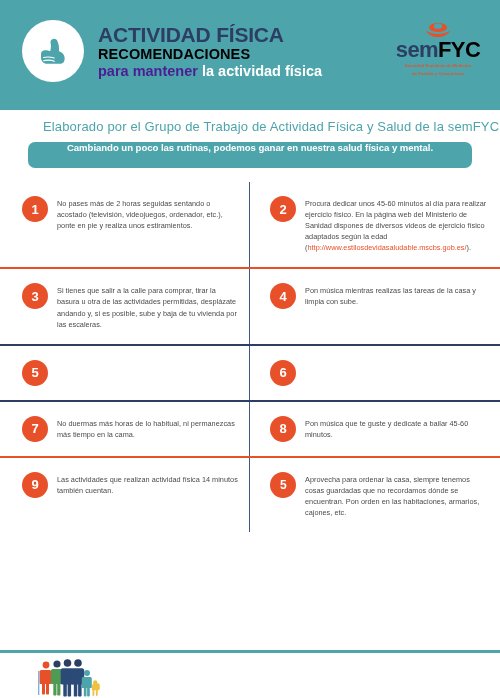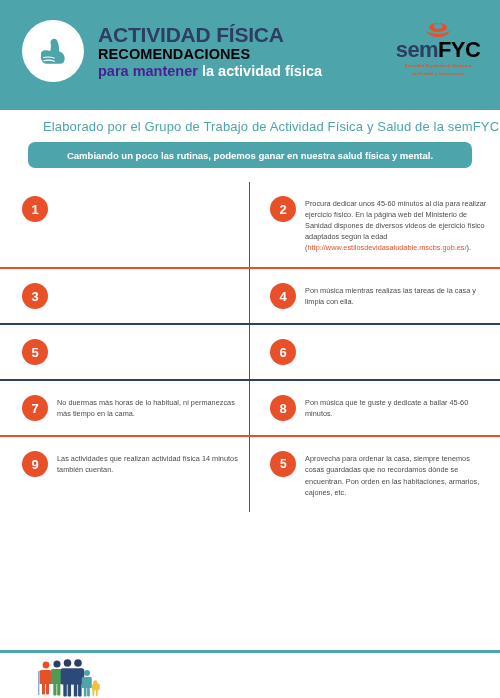--- a/index.html
+++ b/index.html
@@ -114,21 +114,21 @@
   
   .banner-wrap {
     padding: 0 28px;
     box-sizing: border-box;
   }
   .banner {
     background: #4da5ab;
     border-radius: 7px;
     height: 26px;
     display: flex;
-    align-items: center;
+    align-items: flex-start;
     justify-content: center;
     padding: 0 10px;
     box-sizing: border-box;
   }
   .banner-text {
     color: #ffffff;
     font-size: 9.6px;
     font-weight: bold;
     letter-spacing: -0.05px;
     text-align: center;
@@ -241,34 +241,36 @@
     <div class="banner">
       <div class="banner-text">Cambiando un poco las rutinas, podemos ganar en nuestra salud física y mental.</div>
     </div>
   </div>
 
   <div class="grid">
 
     <div class="row first">
       <div class="cell left">
         <div class="num">1</div>
+        <div class="tip-text">No pases más de 2 horas seguidas sentando o acostado (televisión, videojuegos, ordenador, etc.), ponte en pie y realiza unos estiramientos.</div>
       </div>
       <div class="cell right">
         <div class="num">2</div>
         <div class="tip-text"><span>Procura dedicar unos 45-60 minutos al día para realizar ejercicio físico. En la página web del Ministerio de Sanidad dispones de diversos videos de ejercicio físico adaptados según la edad (</span><span class="tip-link">http://www.estilosdevidasaludable.mscbs.gob.es/</span><span>).</span></div>
       </div>
     </div>
 
     <div class="row orange-rule">
       <div class="cell left">
         <div class="num">3</div>
+        <div class="tip-text">Si tienes que salir a la calle para comprar, tirar la basura u otra de las actividades permitidas, desplázate andando y, si es posible, sube y baja de tu vivienda por las escaleras.</div>
       </div>
       <div class="cell right">
         <div class="num">4</div>
-        <div class="tip-text">Pon música mientras realizas las tareas de la casa y limpia con ella.</div>
+        <div class="tip-text">Pon música mientras realizas las tareas de la casa y limpia con sube.</div>
       </div>
     </div>
 
     <div class="row navy-rule">
       <div class="cell left">
         <div class="num">5</div>
       </div>
       <div class="cell right">
         <div class="num">6</div>
       </div>

